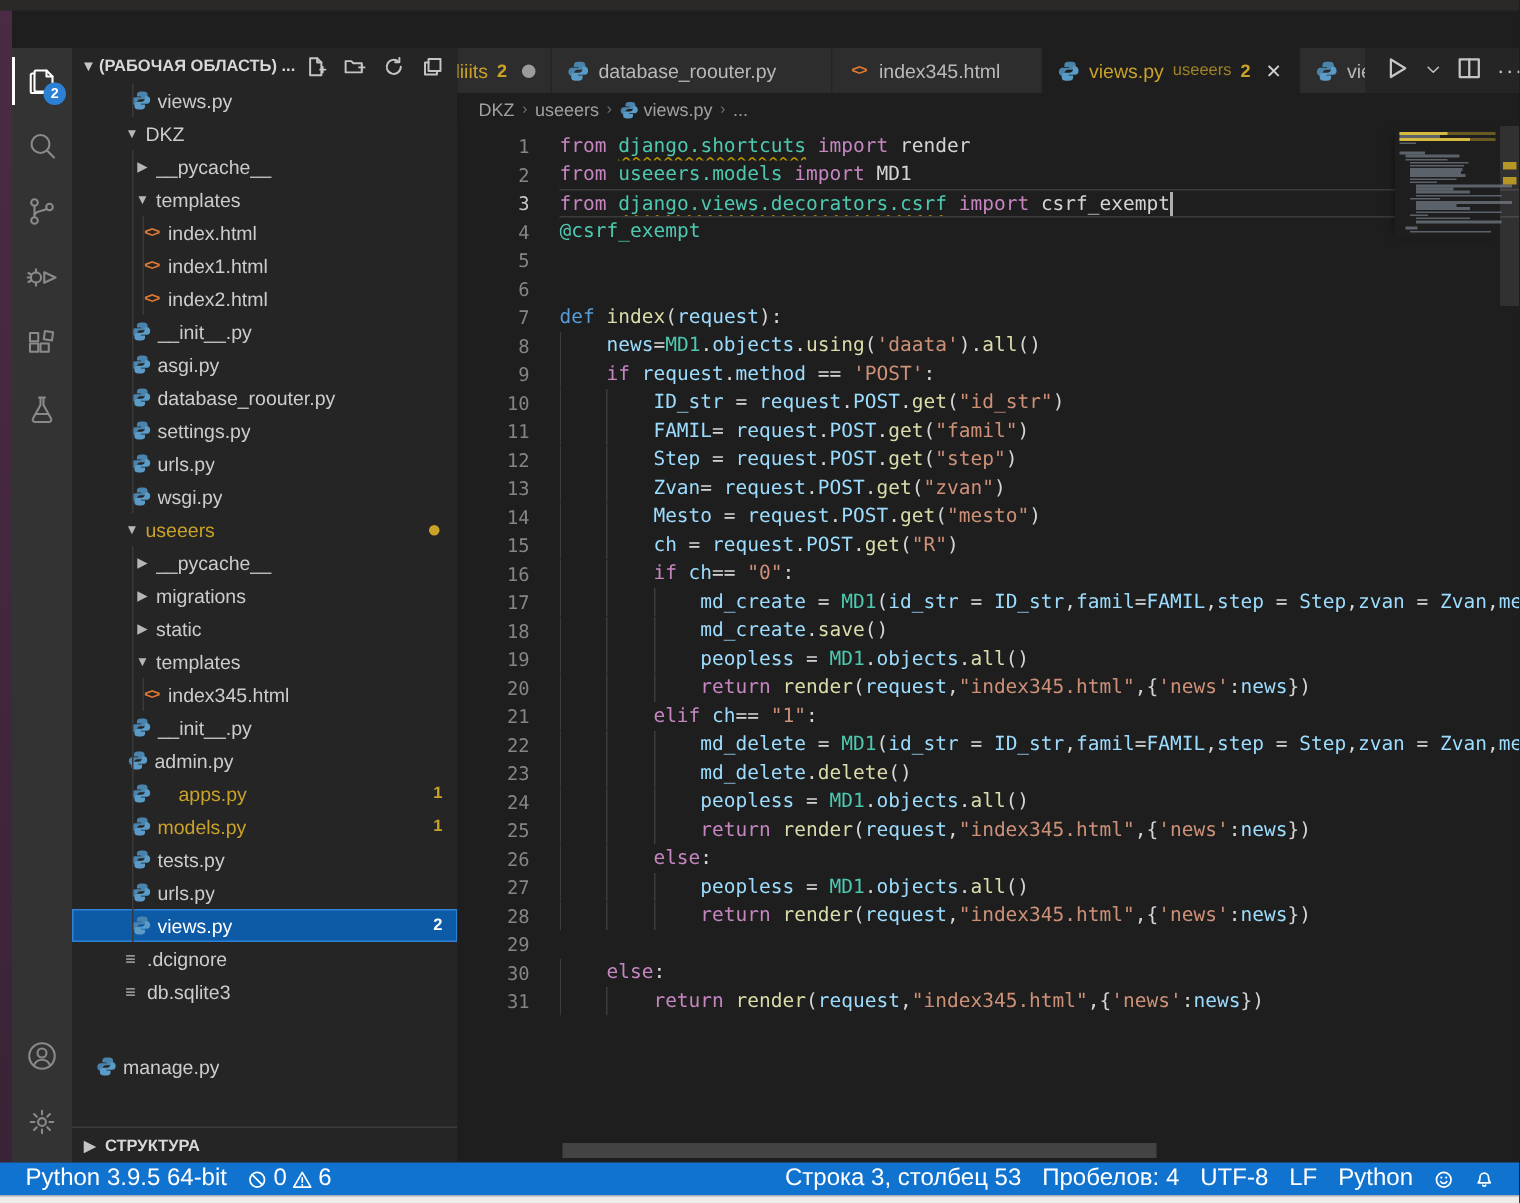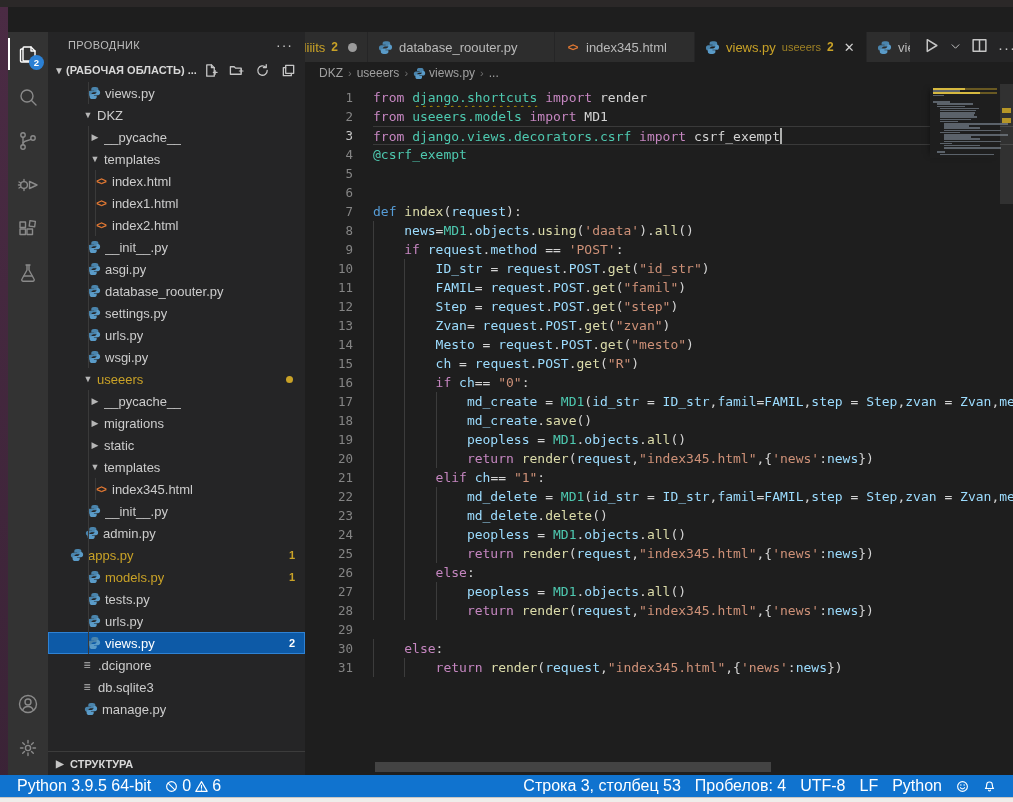--- a/index.html
+++ b/index.html
@@ -164,25 +164,20 @@
         <div class="act-icon">
           <span><svg viewBox="0 0 24 24" fill="none" stroke="currentColor" stroke-width="1.4" stroke-linecap="round" stroke-linejoin="round">
               <circle cx="12" cy="12" r="2.6"></circle>
               <path d="M12 4.5V7M12 17v2.5M19.5 12H17M7 12H4.5M17.3 6.7 15.5 8.5M8.5 15.5l-1.8 1.8M17.3 17.3l-1.8-1.8M8.5 8.5 6.7 6.7"></path>
             </svg></span>
         </div>
       </div>
     </div>
 
   <div class="sidebar">
-    <div class="sb-title">
-      <span>ПРОВОДНИК</span>
-      <span class="spacer"></span>
-      <span class="more">···</span>
-    </div>
     <div class="sb-section">
       <span class="chev">▼</span>
       <span class="lbl">(РАБОЧАЯ ОБЛАСТЬ) ...</span>
       <span class="sb-actions" id="wsActions">
           <span class="sbtn">
             <svg viewBox="0 0 16 16" fill="none" stroke="currentColor" stroke-width="1.4" stroke-linecap="round" stroke-linejoin="round">
               <path d="M9 2H4v12h8V5z"></path>
               <path d="M9 2v3h3"></path>
               <path d="M11 10h4M13 8v4" stroke-width="1.2"></path>
             </svg>
@@ -362,21 +357,21 @@
         <div class="trow" style="padding-left: 37px;">
           <span class="guide" style="left: 40px;"></span>
           <span class="ficon">
             <svg viewBox="0 0 16 16">
               <path fill="#4a84ac" d="M7.9 1.2c-1.9 0-3 .8-3 2.3V5h3.2v.5H3.5C2 5.5 1 6.7 1 8.4S2 11.3 3.4 11.3H5V9.5C5 8.1 6.2 7 7.6 7h3C11.8 7 13 5.9 13 4.6V3.5c0-1.5-1.2-2.3-3-2.3z"></path>
               <path fill="#5a9bc8" d="M8.1 14.8c1.9 0 3-.8 3-2.3V11H7.9v-.5h4.6c1.5 0 2.5-1.2 2.5-2.9S14 4.7 12.6 4.7H11v1.8C11 7.9 9.8 9 8.4 9h-3C4.2 9 3 10.1 3 11.4v1.1c0 1.5 1.2 2.3 3 2.3z"></path>
             </svg>
           </span>
           <span class="lbl">admin.py</span>
         </div>
-        <div class="trow yellow" style="padding-left: 22px;">
+        <div class="trow yellow" style="padding-left: 39px; gap: 14px;">
           <span class="guide" style="left: 40px;"></span>
           <span class="ficon">
             <svg viewBox="0 0 16 16">
               <path fill="#4a84ac" d="M7.9 1.2c-1.9 0-3 .8-3 2.3V5h3.2v.5H3.5C2 5.5 1 6.7 1 8.4S2 11.3 3.4 11.3H5V9.5C5 8.1 6.2 7 7.6 7h3C11.8 7 13 5.9 13 4.6V3.5c0-1.5-1.2-2.3-3-2.3z"></path>
               <path fill="#5a9bc8" d="M8.1 14.8c1.9 0 3-.8 3-2.3V11H7.9v-.5h4.6c1.5 0 2.5-1.2 2.5-2.9S14 4.7 12.6 4.7H11v1.8C11 7.9 9.8 9 8.4 9h-3C4.2 9 3 10.1 3 11.4v1.1c0 1.5 1.2 2.3 3 2.3z"></path>
             </svg>
           </span>
           <span class="lbl">apps.py</span>
           <span class="badge">1</span>
         </div>
@@ -427,21 +422,21 @@
             <span class="list-glyph">≡</span>
           </span>
           <span class="lbl">.dcignore</span>
         </div>
         <div class="trow" style="padding-left: 32px;">
           <span class="ficon">
             <span class="list-glyph">≡</span>
           </span>
           <span class="lbl">db.sqlite3</span>
         </div>
-        <div class="trow" style="padding-left: 36px;">
+        <div class="trow" style="padding-left: 16px; margin-top: 28px;">
           <span class="ficon">
             <svg viewBox="0 0 16 16">
               <path fill="#4a84ac" d="M7.9 1.2c-1.9 0-3 .8-3 2.3V5h3.2v.5H3.5C2 5.5 1 6.7 1 8.4S2 11.3 3.4 11.3H5V9.5C5 8.1 6.2 7 7.6 7h3C11.8 7 13 5.9 13 4.6V3.5c0-1.5-1.2-2.3-3-2.3z"></path>
               <path fill="#5a9bc8" d="M8.1 14.8c1.9 0 3-.8 3-2.3V11H7.9v-.5h4.6c1.5 0 2.5-1.2 2.5-2.9S14 4.7 12.6 4.7H11v1.8C11 7.9 9.8 9 8.4 9h-3C4.2 9 3 10.1 3 11.4v1.1c0 1.5 1.2 2.3 3 2.3z"></path>
             </svg>
           </span>
           <span class="lbl">manage.py</span>
         </div>
       </div>
     <div class="sb-structure">

